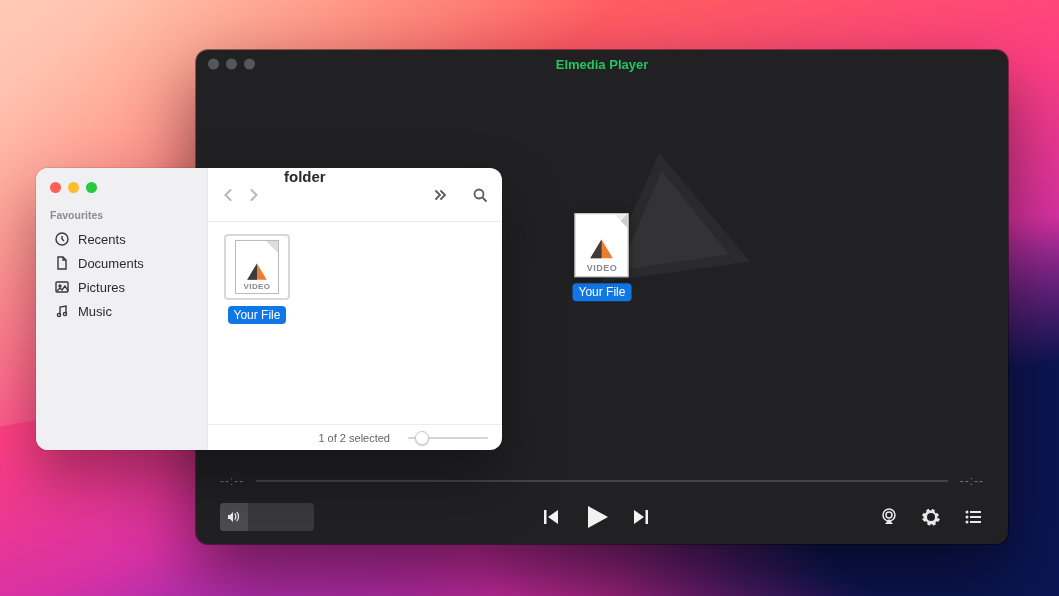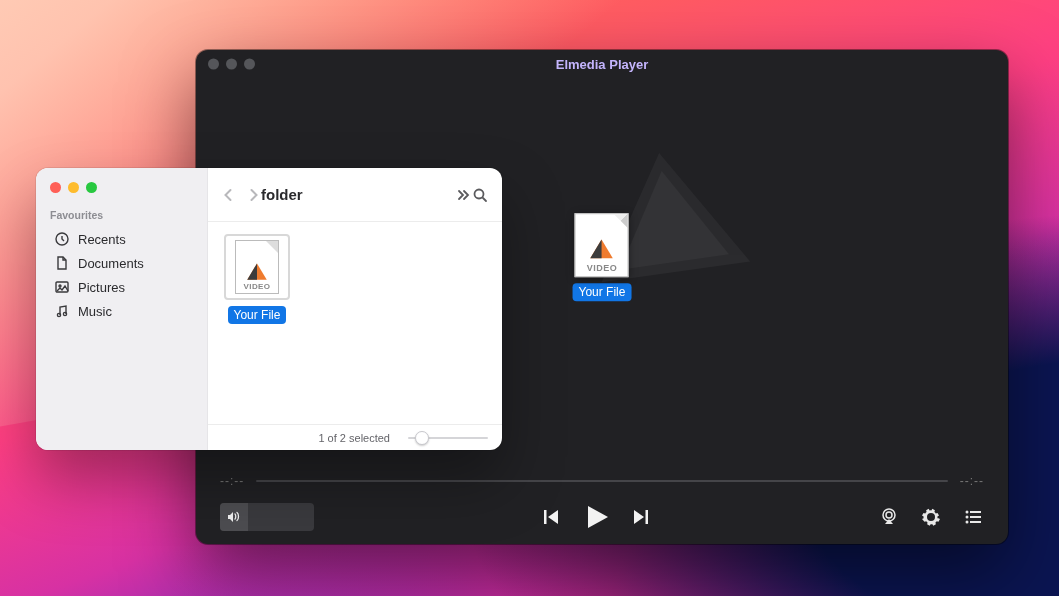--- a/index.html
+++ b/index.html
@@ -14,21 +14,21 @@
     content:"";position:absolute;left:-10%;top:-30%;width:90%;height:90%;
     background:linear-gradient(150deg,#ffe8d7 0%, #ffd1bf 25%, rgba(255,209,191,0) 60%);
     transform:rotate(-10deg);border-bottom-right-radius:60% 80%;opacity:.85;
     pointer-events:none;
   }
 
   
   .player{position:absolute;left:196px;top:50px;width:812px;height:494px;
     background:#212124;border-radius:12px;box-shadow:0 30px 70px rgba(0,0,0,.5),0 0 0 1px rgba(0,0,0,.4);
     display:flex;flex-direction:column;overflow:hidden;}
-  .player-head{height:28px;display:flex;align-items:center;justify-content:center;position:relative;color:#c4b5fd;}
+  .player-head{height:28px;display:flex;align-items:center;justify-content:center;position:relative;color:#22c55e;}
   .player-head .title{font-size:13px;font-weight:600;}
   .p-dots{position:absolute;left:12px;top:50%;transform:translateY(-50%);display:flex;gap:7px;}
   .p-dots span{width:11px;height:11px;border-radius:50%;background:#55565a;}
   .player-body{flex:1;position:relative;}
   .drop-ghost{position:absolute;left:50%;top:50%;transform:translate(-50%,-60%);
     display:flex;flex-direction:column;align-items:center;}
   .drop-ghost .cursor{position:absolute;top:-70px;left:10px;transform:rotate(-8deg);opacity:.3;}
   .drop-ghost .file{width:54px;height:64px;background:#fff;border:1px solid #bbb;
     position:relative;display:flex;flex-direction:column;align-items:center;justify-content:flex-end;
     box-shadow:0 2px 8px rgba(0,0,0,.4);}
@@ -59,21 +59,21 @@
     padding:14px 8px 0 14px;border-right:1px solid rgba(0,0,0,.04);overflow:hidden;}
   .f-dots{display:flex;gap:7px;margin-bottom:16px;}
   .f-dots span{width:11px;height:11px;border-radius:50%;}
   .f-dots .r{background:#ff5f57;}
   .f-dots .y{background:#febc2e;}
   .f-dots .g{background:#28c840;}
   .f-head{font-size:10.5px;font-weight:600;color:#8d8d93;margin-bottom:6px;}
   .f-item{display:flex;align-items:center;gap:8px;padding:4px 4px;font-size:13px;color:#2b2b2e;border-radius:6px;cursor:pointer;}
   .f-item svg{width:16px;height:16px;flex-shrink:0;color:#3a3a3d;}
   .f-main{flex:1;display:flex;flex-direction:column;}
-  .f-toolbar{height:54px;display:flex;align-items:center;padding:0 14px;border-bottom:1px solid #ececec;gap:1px;}
+  .f-toolbar{height:54px;display:flex;padding:0 14px;border-bottom:1px solid #ececec;gap:24px;}
   .tb-nav{display:flex;gap:12px;color:#b8b8bb;}
   .tb-nav span{cursor:pointer;display:flex;align-items:center;}
   .tb-title{font-size:15px;font-weight:600;color:#2a2a2d;}
   .tb-spacer{flex:1;}
   .tb-ico{color:#5a5a5d;cursor:pointer;display:flex;align-items:center;}
   .f-content{flex:1;padding:12px 16px;display:flex;align-items:flex-start;}
   .f-file{display:flex;flex-direction:column;align-items:center;gap:6px;}
   .f-file .thumb{width:66px;height:66px;border:2px solid #d8d8d8;border-radius:4px;background:#fff;
     display:flex;align-items:center;justify-content:center;position:relative;}
   .f-file .thumb .inner{width:44px;height:54px;border:1px solid #bbb;background:#fff;

